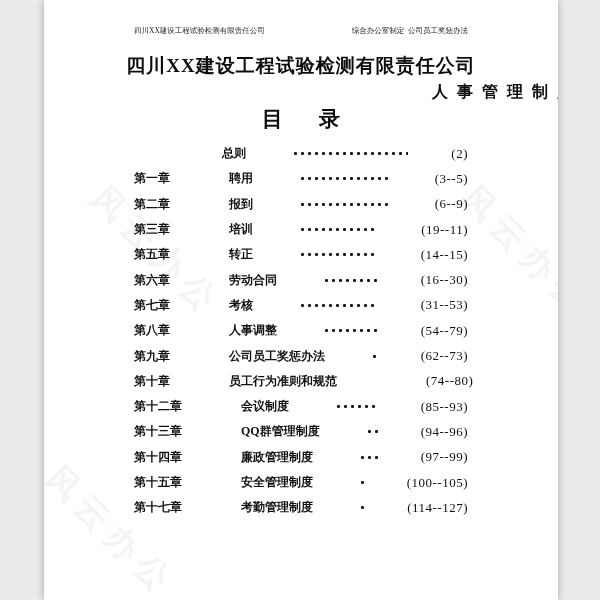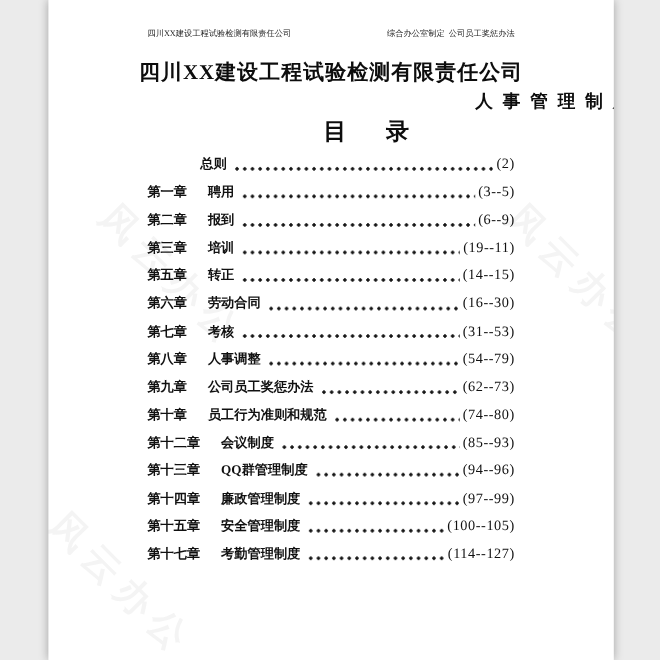--- a/index.html
+++ b/index.html
@@ -71,35 +71,36 @@
   .toc-heading {
     position: absolute;
     top: 105px; left: 0;
     width: 100%;
     text-align: center;
     font-size: 21px;
     font-weight: bold;
     letter-spacing: 36px;
     padding-left: 36px;
     color: #0d0d0d;
-    margin-left: 32px;
   }
 
   .toc-list {
     position: absolute;
     top: 141px; left: 90px;
     width: 334px;
   }
   .toc-row {
     display: flex;
+    align-items: center;
     height: 25.3px;
     font-size: 12px;
     font-weight: bold;
     color: #111111;
     white-space: nowrap;
+    gap: 40px;
   }
   .toc-chapter { flex: none; min-width: 48px; padding-right: 19px; }
   .toc-title   { flex: none; }
   .toc-dots {
     flex: 1;
     align-self: stretch;
     margin: 0 3px 0 6px;
     background-image: radial-gradient(circle, #141414 1.3px, transparent 1.7px);
     background-size: 7px 7px;
     background-repeat: repeat-x;

